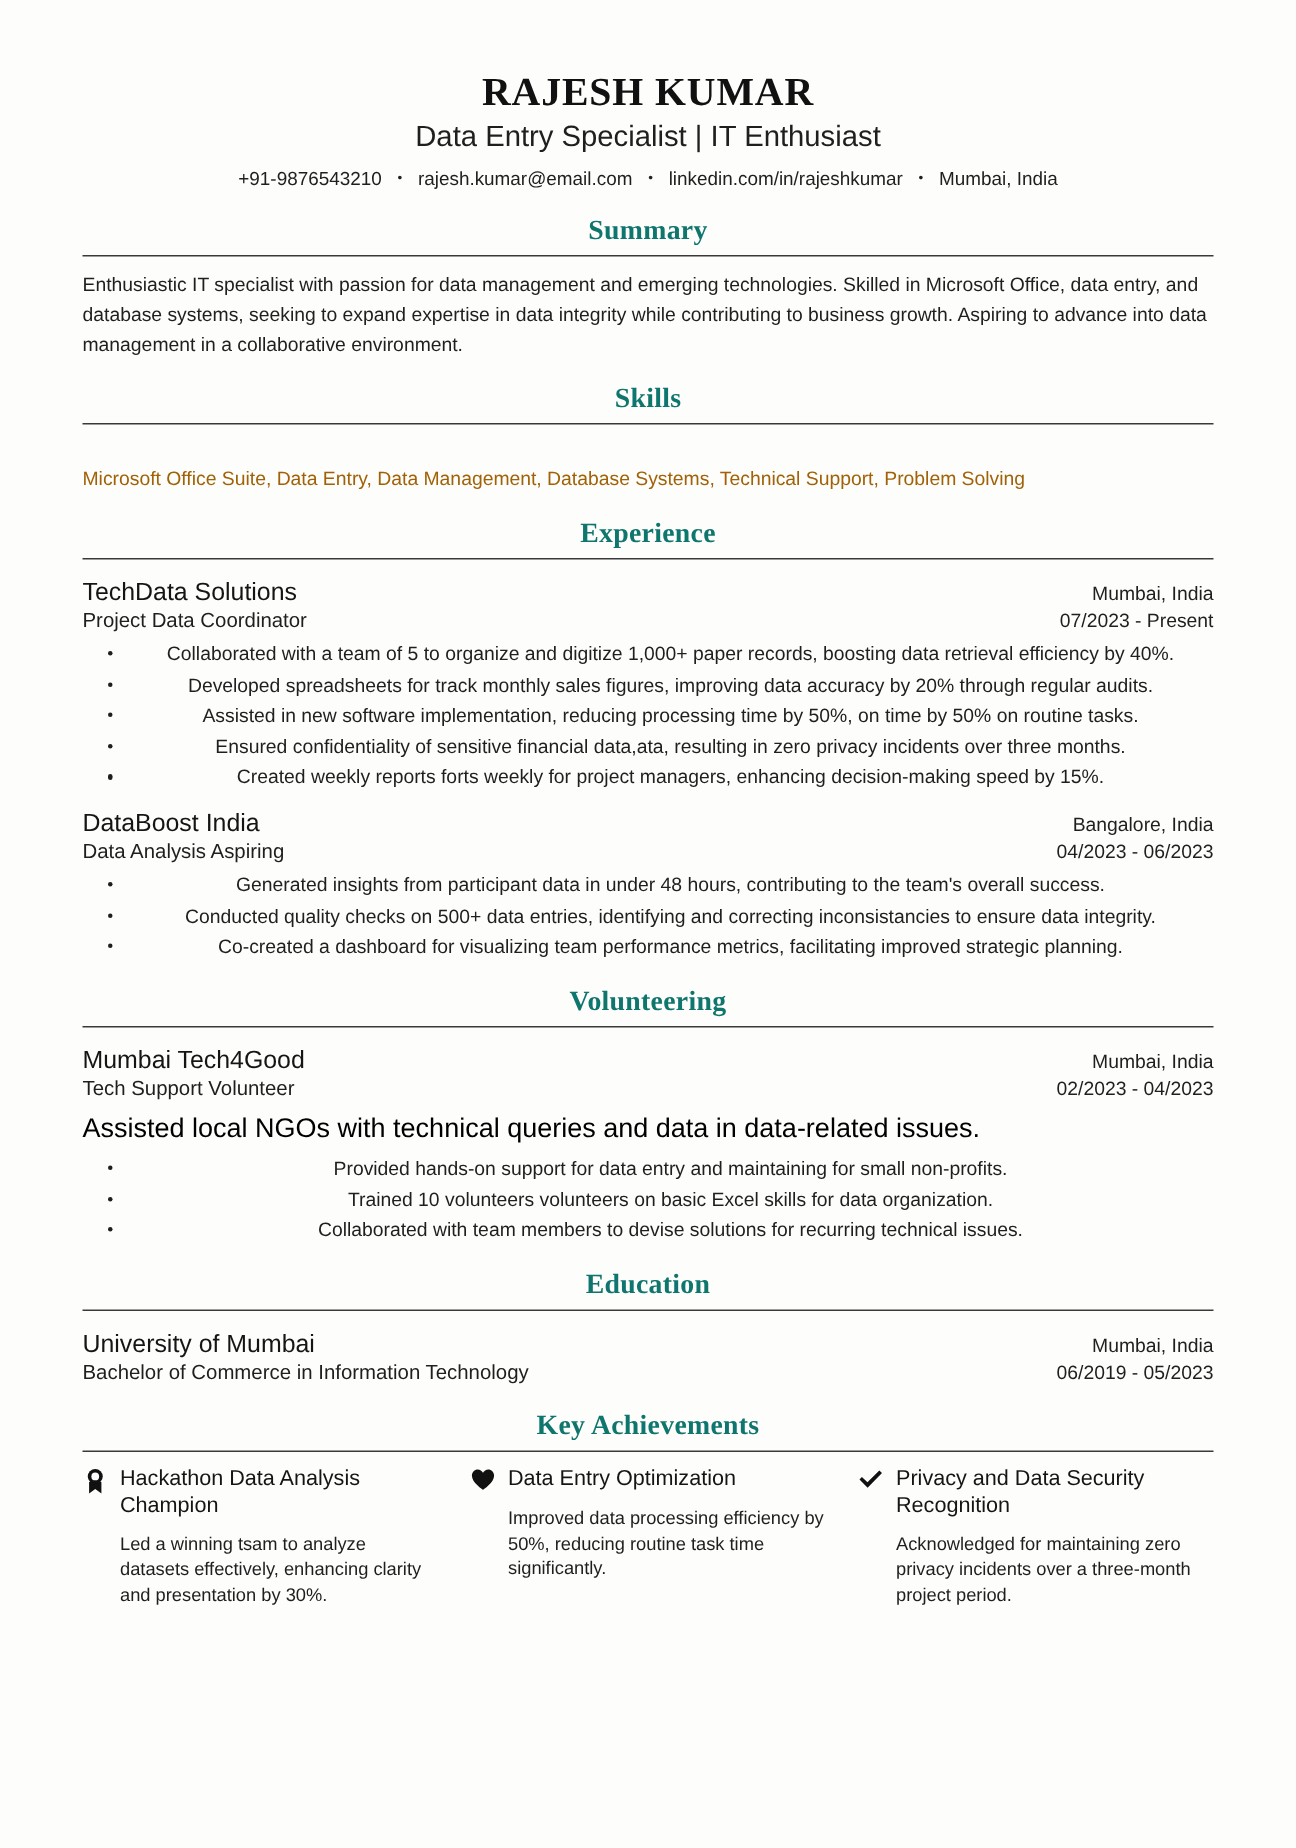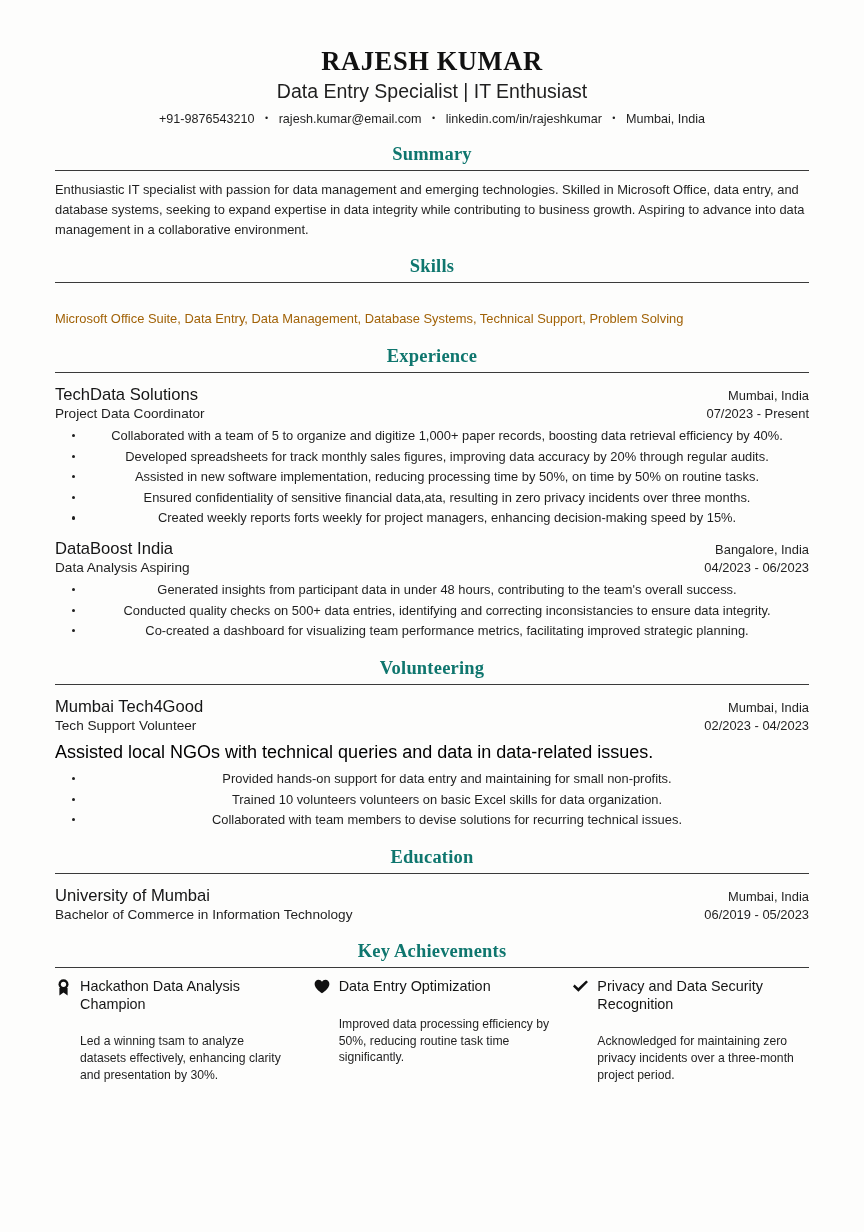--- a/index.html
+++ b/index.html
@@ -176,21 +176,21 @@
   .ach-title {
     font-size: 14.4px;
     color: #151515;
     line-height: 1.22;
     font-weight: 400;
   }
   .ach-desc {
     font-size: 12.2px;
     line-height: 1.38;
     color: #1f1f1f;
-    margin-top: 20px;
+    margin-top: 8px;
   }
 </style>
 </head>
 <body>
 
 <div class="page">
 
   <div class="hdr">
     <div class="name">RAJESH KUMAR</div>
     <div class="headline">Data Entry Specialist | IT Enthusiast</div>

